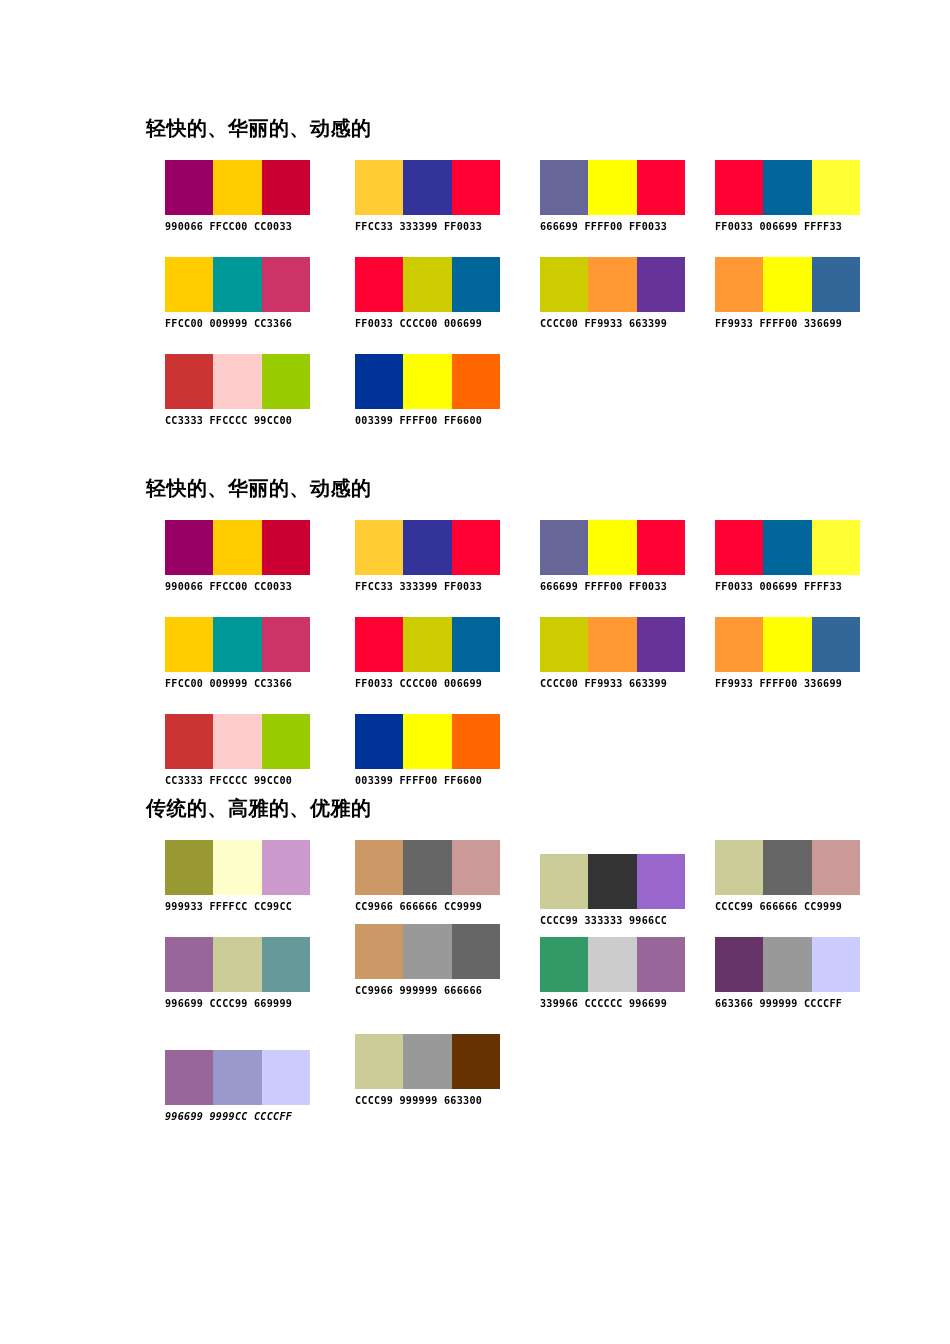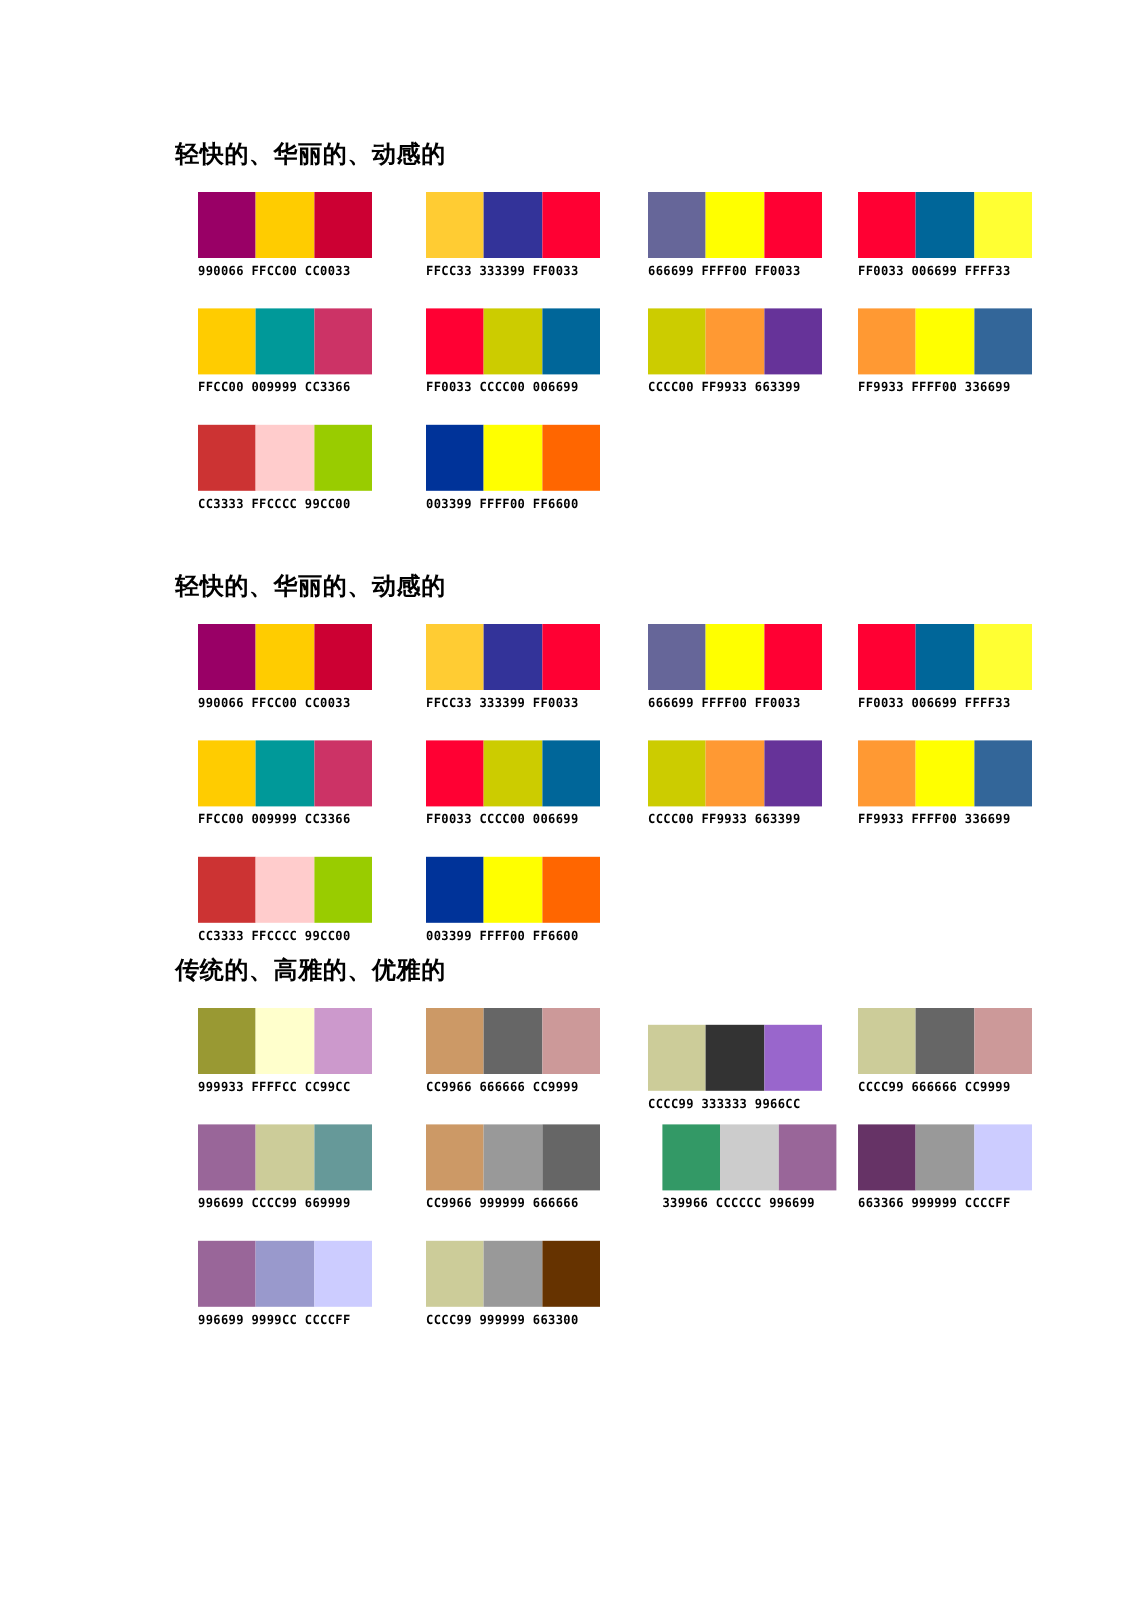--- a/index.html
+++ b/index.html
@@ -281,45 +281,45 @@
             <div class="swatch-label">CCCC99 666666 CC9999</div>
           </div>
           <div class="swatch-group" style="left: 165px; top: 139px;">
             <div class="swatch-strip">
               <div class="swatch-cell" style="background: rgb(153, 102, 153);"></div>
               <div class="swatch-cell" style="background: rgb(204, 204, 153);"></div>
               <div class="swatch-cell" style="background: rgb(102, 153, 153);"></div>
             </div>
             <div class="swatch-label">996699 CCCC99 669999</div>
           </div>
-          <div class="swatch-group" style="left: 355px; top: 139px;">
+          <div class="swatch-group" style="left: 355px; top: 126px;">
             <div class="swatch-strip">
               <div class="swatch-cell" style="background: rgb(204, 153, 102);"></div>
               <div class="swatch-cell" style="background: rgb(153, 153, 153);"></div>
               <div class="swatch-cell" style="background: rgb(102, 102, 102);"></div>
             </div>
             <div class="swatch-label">CC9966 999999 666666</div>
           </div>
-          <div class="swatch-group" style="left: 552px; top: 139px;">
+          <div class="swatch-group" style="left: 540px; top: 139px;">
             <div class="swatch-strip">
               <div class="swatch-cell" style="background: rgb(51, 153, 102);"></div>
               <div class="swatch-cell" style="background: rgb(204, 204, 204);"></div>
               <div class="swatch-cell" style="background: rgb(153, 102, 153);"></div>
             </div>
             <div class="swatch-label">339966 CCCCCC 996699</div>
           </div>
           <div class="swatch-group" style="left: 715px; top: 139px;">
             <div class="swatch-strip">
               <div class="swatch-cell" style="background: rgb(102, 51, 102);"></div>
               <div class="swatch-cell" style="background: rgb(153, 153, 153);"></div>
               <div class="swatch-cell" style="background: rgb(204, 204, 255);"></div>
             </div>
             <div class="swatch-label">663366 999999 CCCCFF</div>
           </div>
-          <div class="swatch-group" style="left: 165px; top: 236px;">
+          <div class="swatch-group" style="left: 165px; top: 252px; font-style: italic;">
             <div class="swatch-strip">
               <div class="swatch-cell" style="background: rgb(153, 102, 153);"></div>
               <div class="swatch-cell" style="background: rgb(153, 153, 204);"></div>
               <div class="swatch-cell" style="background: rgb(204, 204, 255);"></div>
             </div>
             <div class="swatch-label">996699 9999CC CCCCFF</div>
           </div>
           <div class="swatch-group" style="left: 355px; top: 236px;">
             <div class="swatch-strip">
               <div class="swatch-cell" style="background: rgb(204, 204, 153);"></div>

